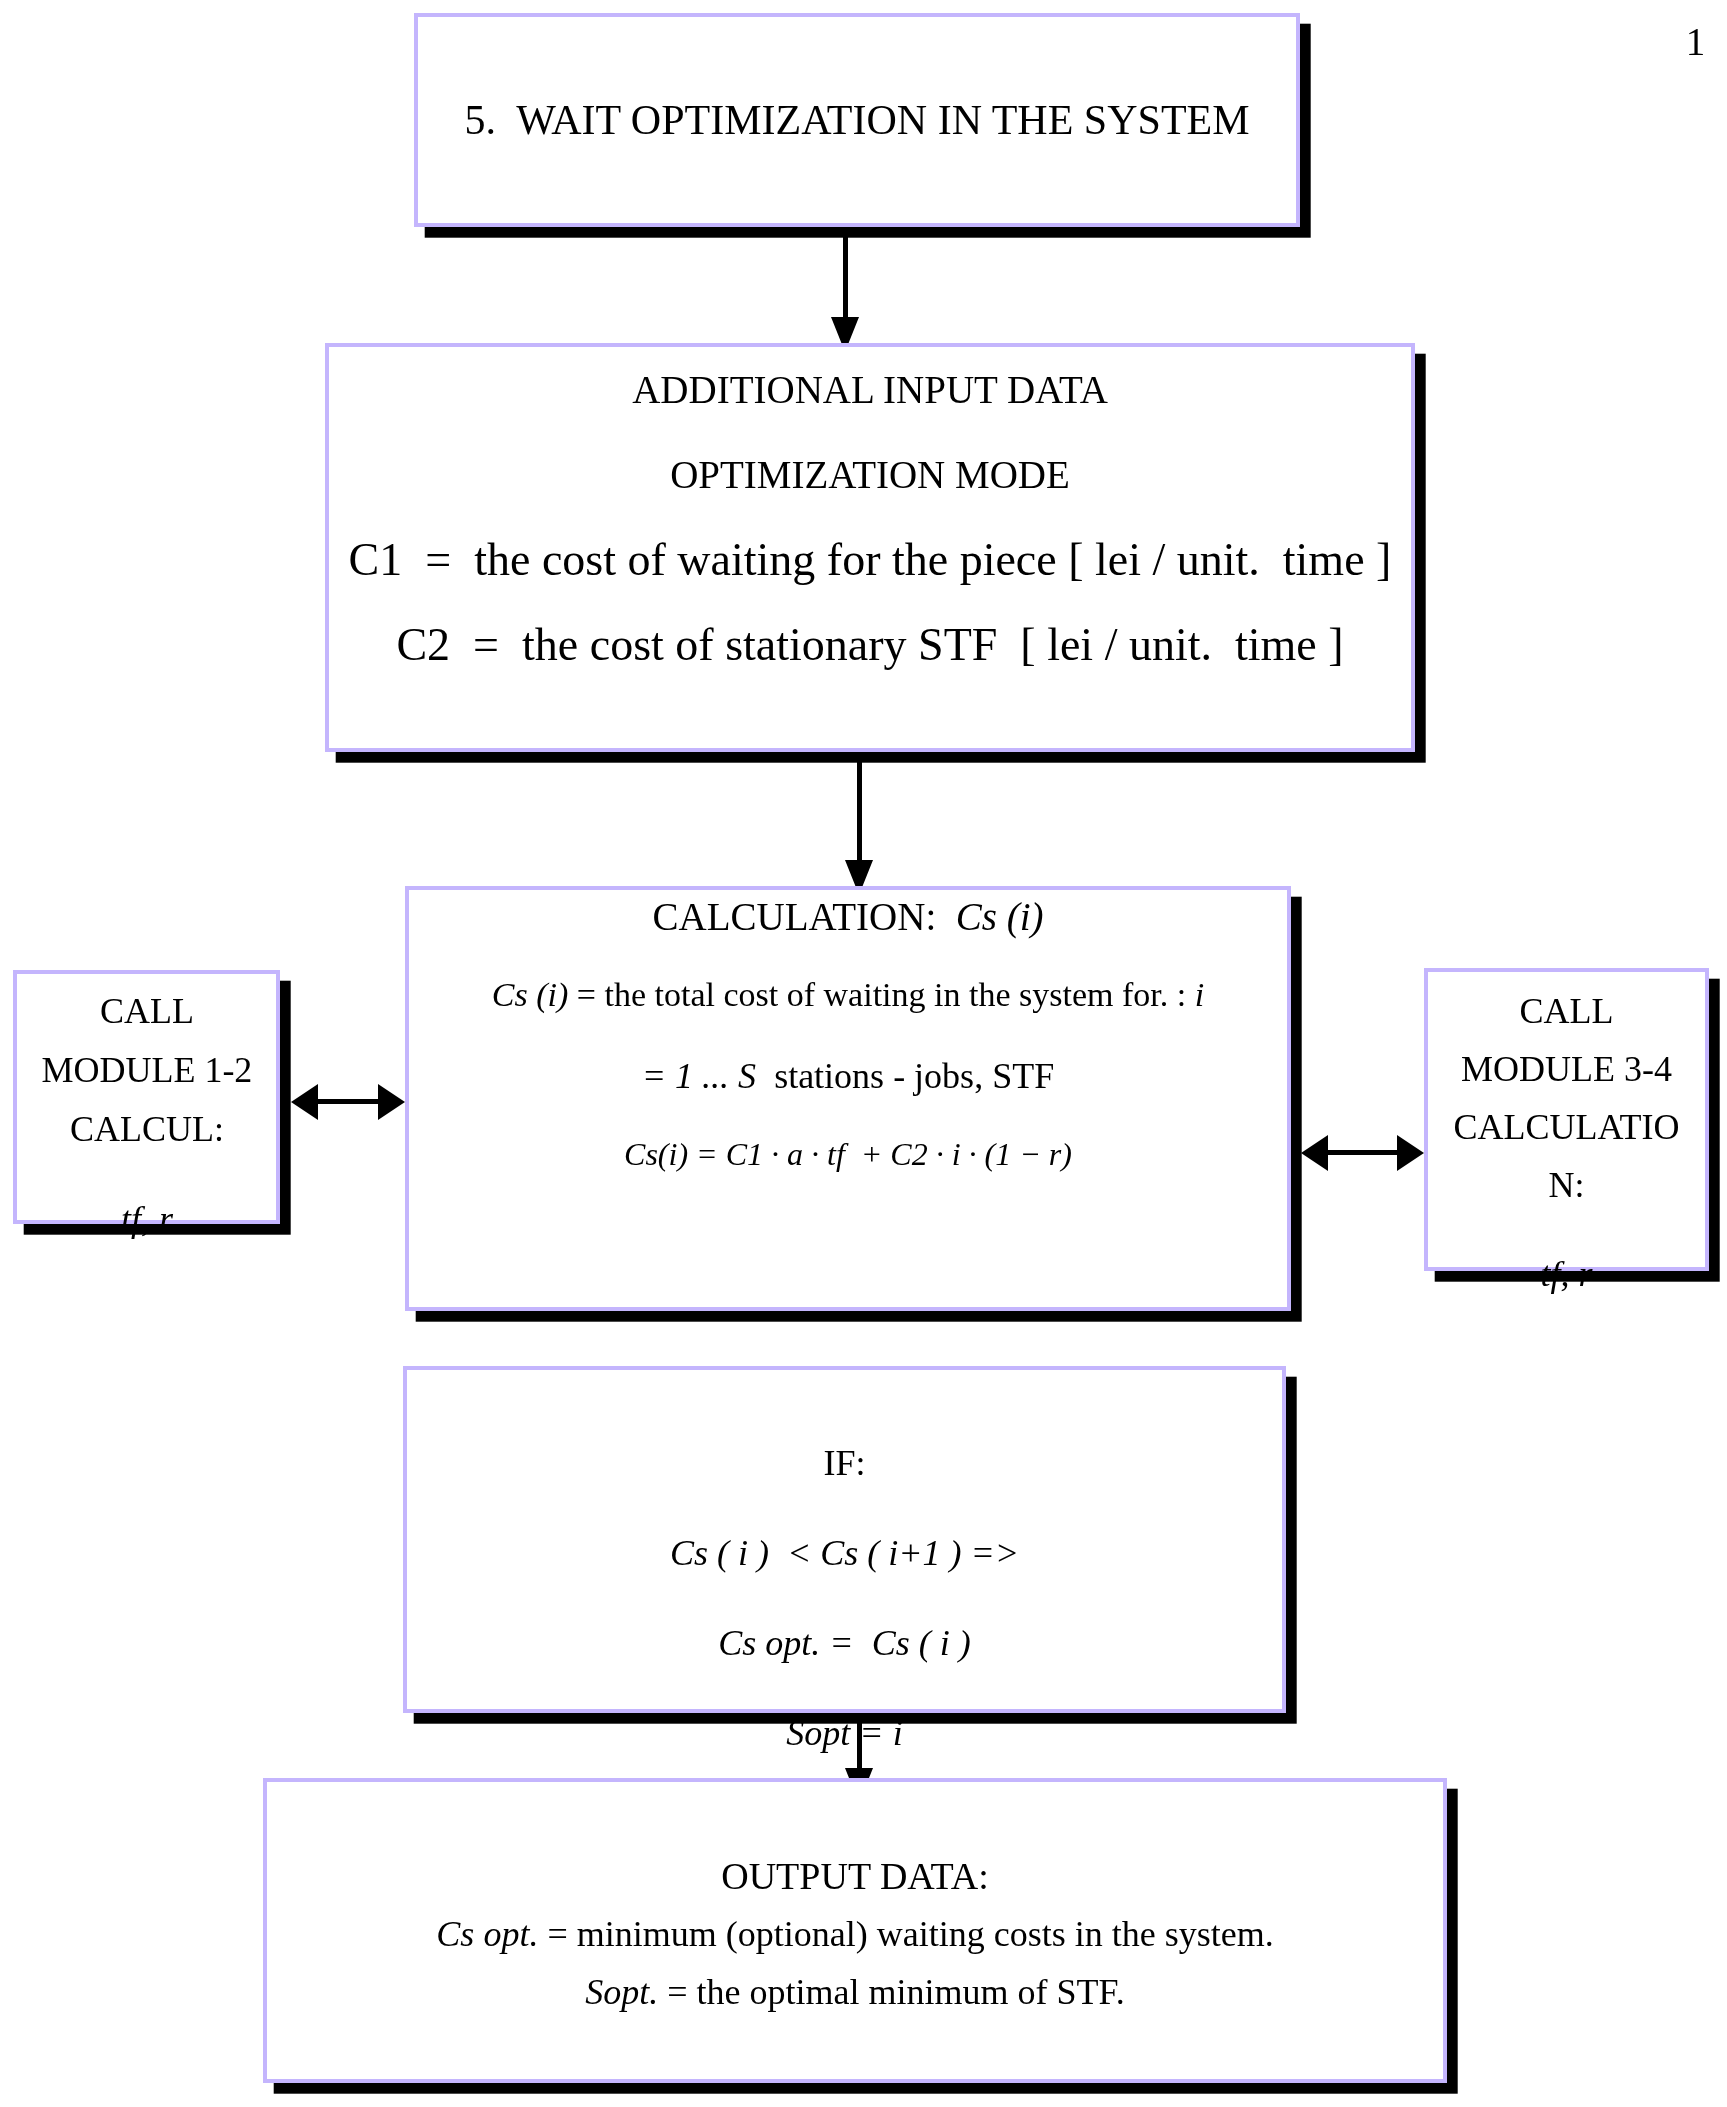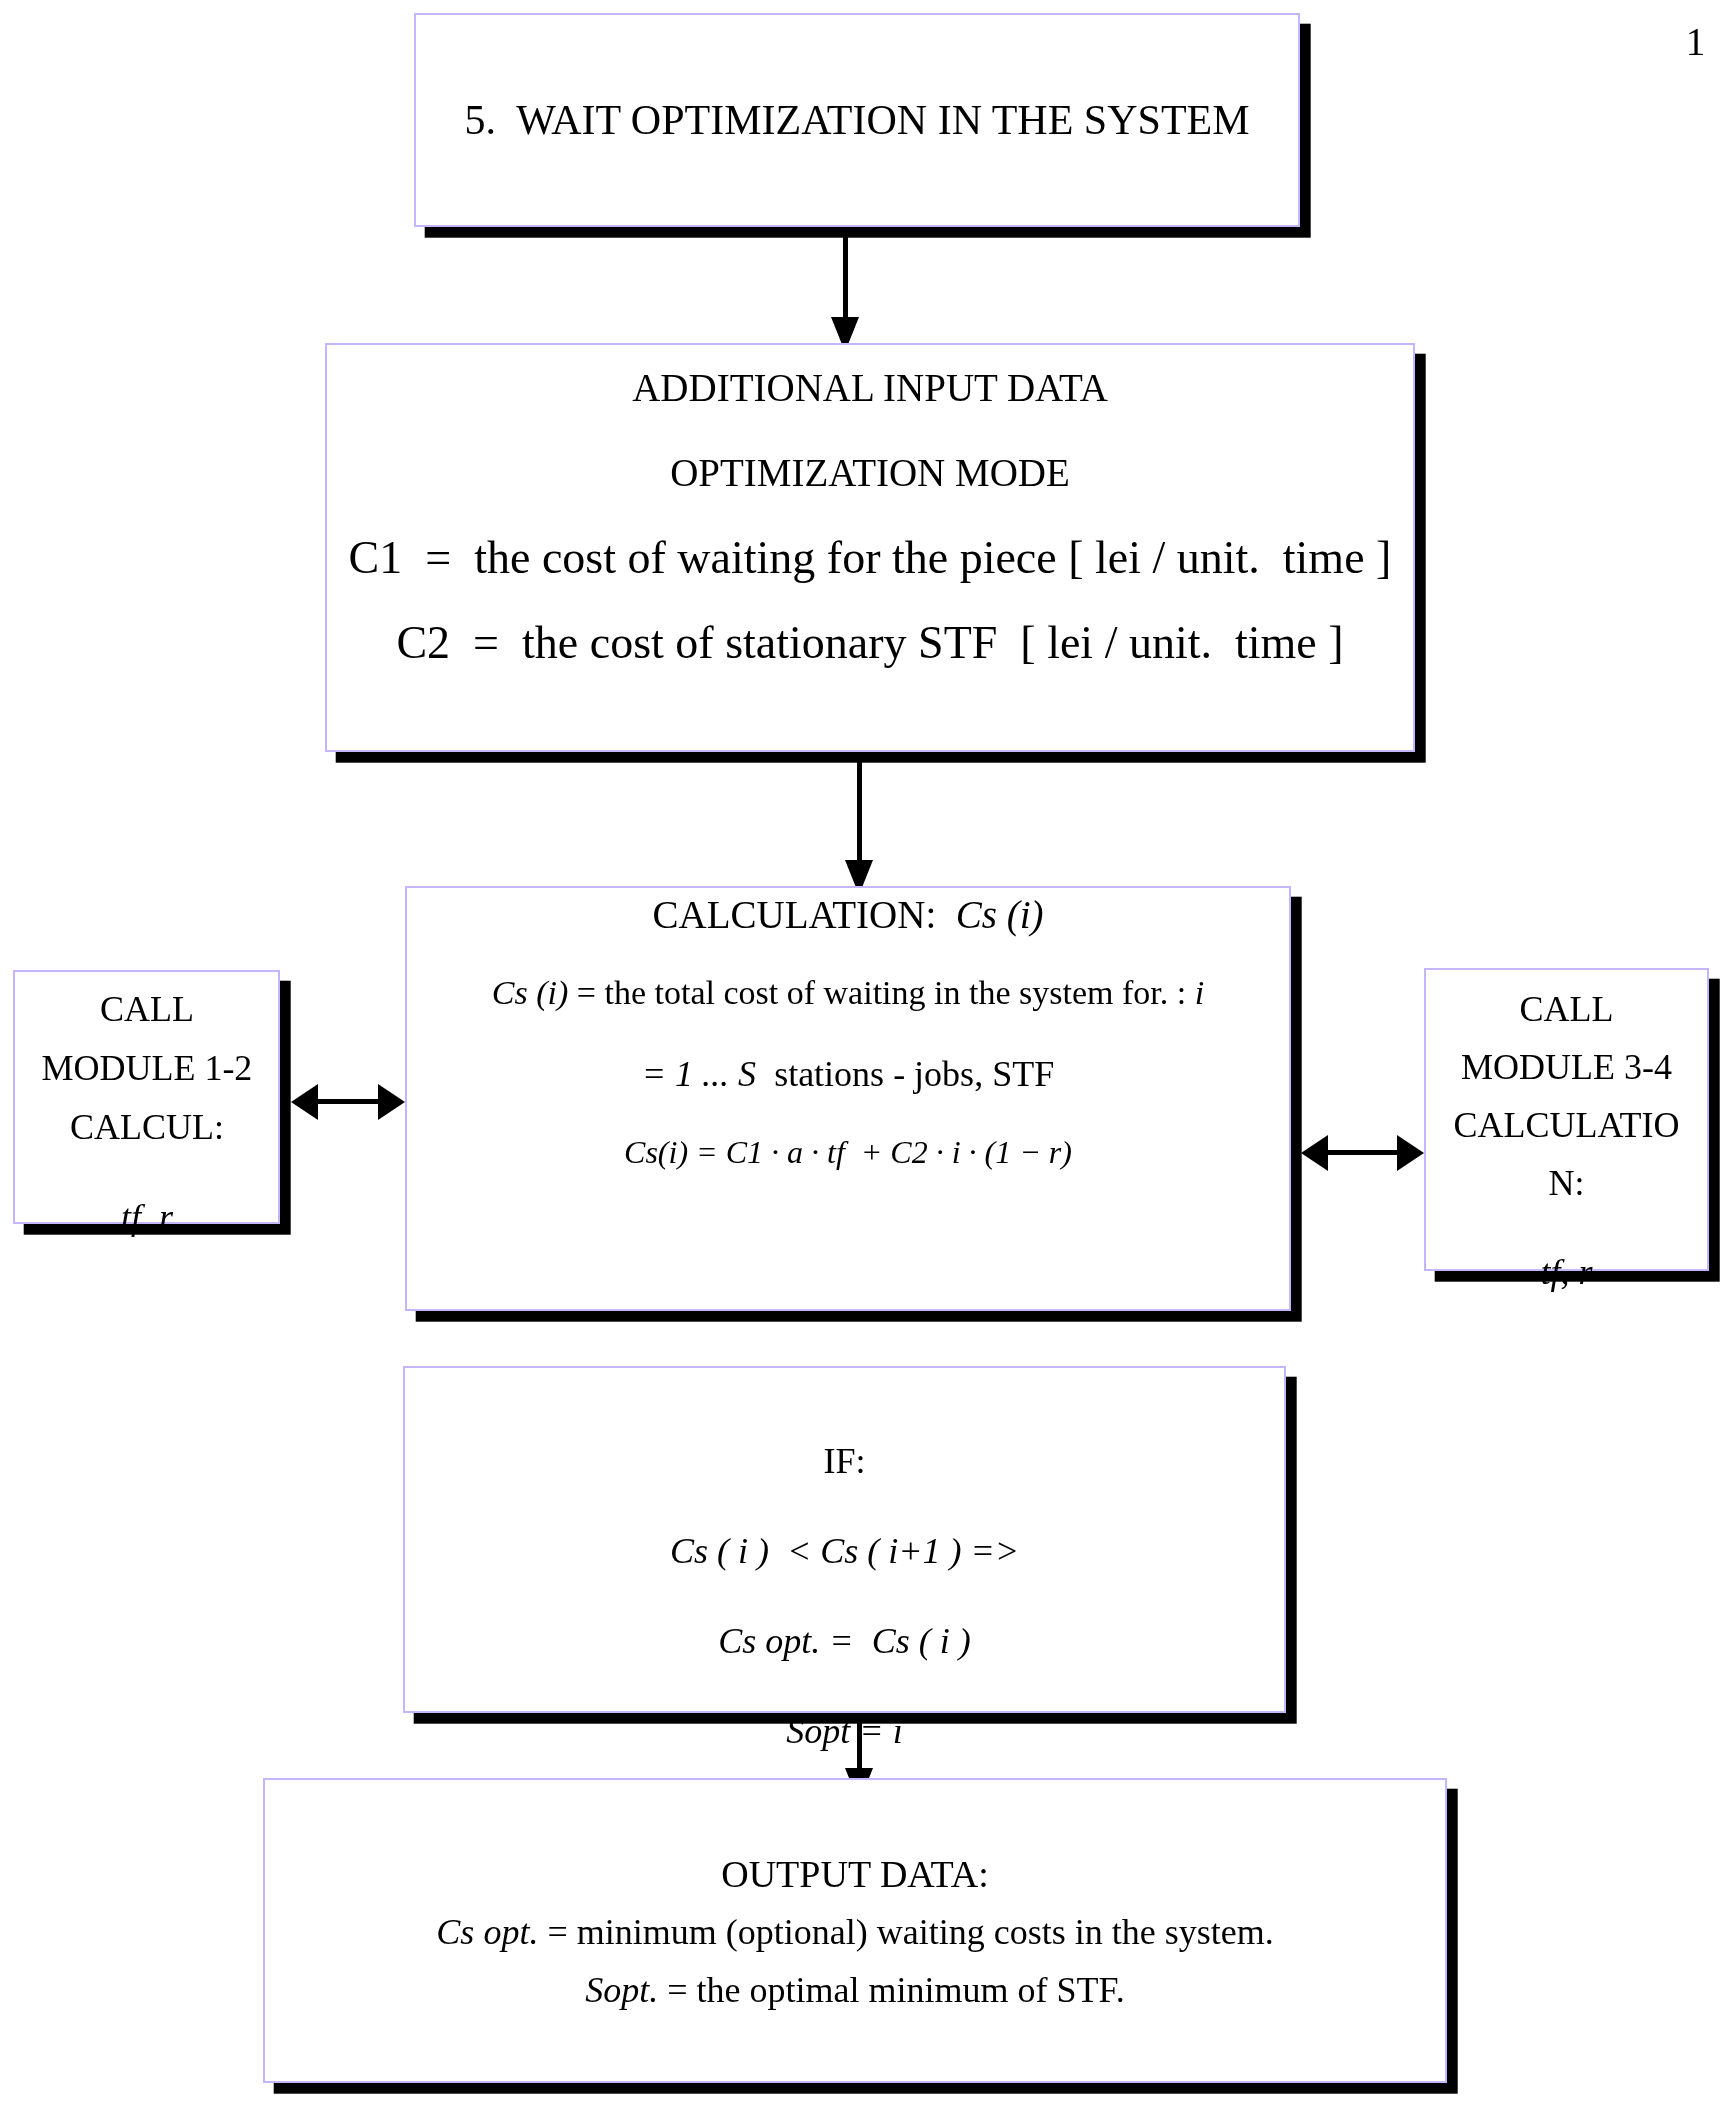--- a/index.html
+++ b/index.html
@@ -13,21 +13,21 @@
     height: 2108px;
     background: #ffffff;
     font-family: "Liberation Serif", serif;
     color: #000000;
     overflow: hidden;
   }
   .box {
     position: absolute;
     box-sizing: border-box;
     background: #ffffff;
-    border: 2px solid #c4b5fd;
+    border: 4px solid #c4b5fd;
     box-shadow: 10.7px 10.7px 0 0 #000000;
     display: flex;
     flex-direction: column;
     align-items: center;
   }
   .line {
     width: 100%;
     text-align: center;
     white-space: pre-wrap;
   }

